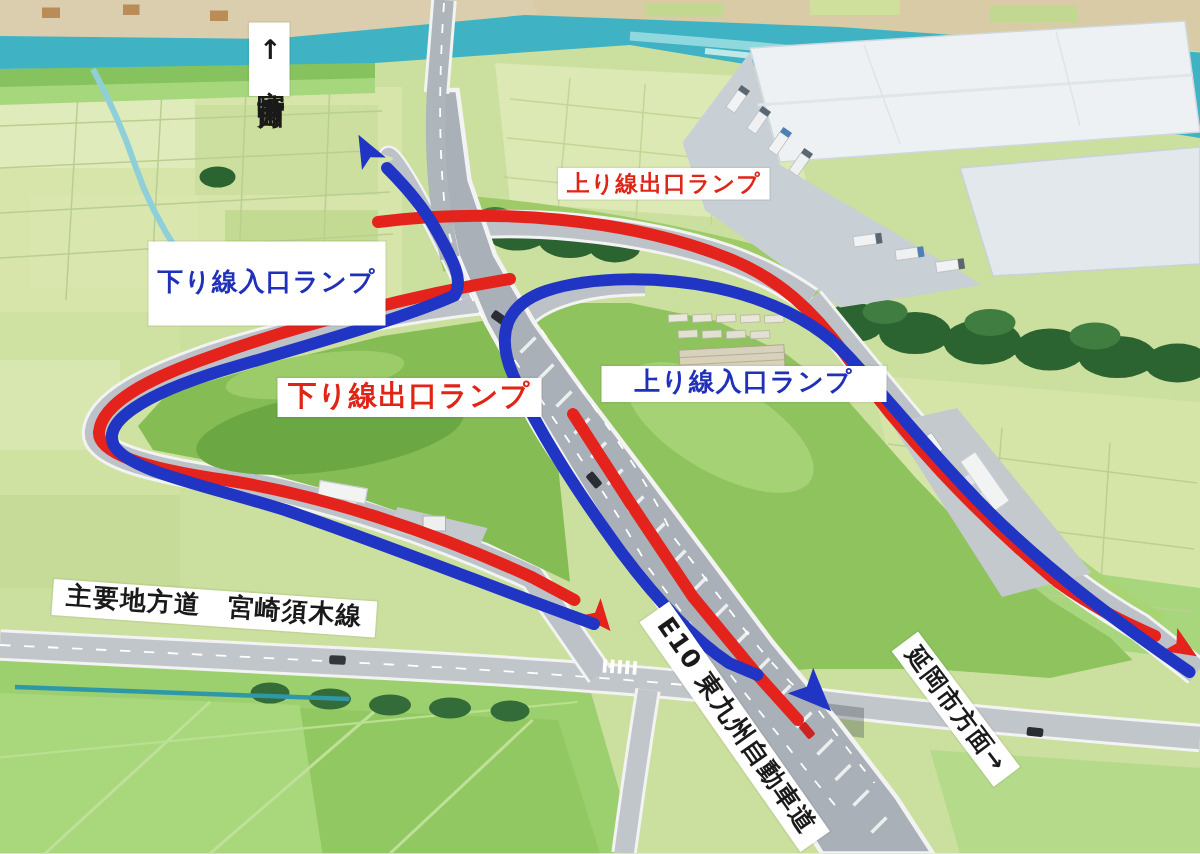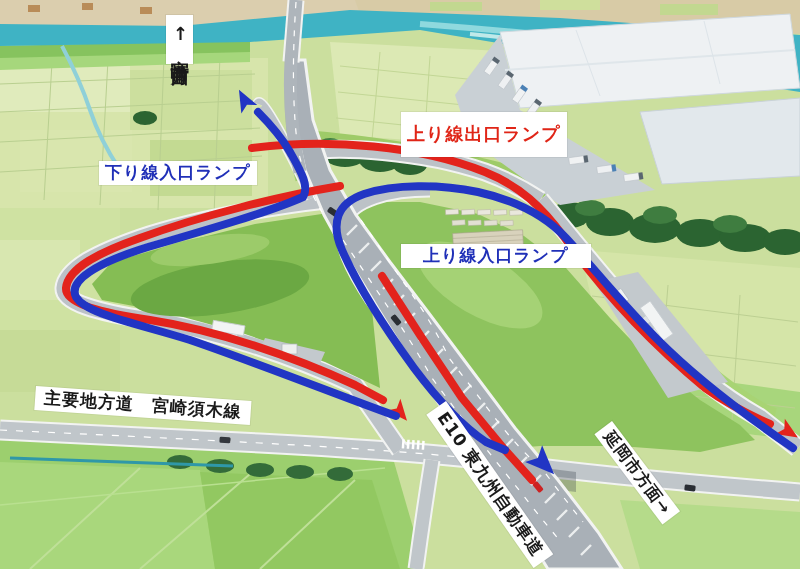--- a/index.html
+++ b/index.html
@@ -6,22 +6,22 @@
   .stage{position:relative;width:800px;height:569px;overflow:hidden;
          font-family:"DejaVu Sans","Liberation Sans",sans-serif;background:#cbdf9e;}
   .stage svg{position:absolute;left:0;top:0;}
   .lbl{position:absolute;background:var(--label-bg);font-weight:bold;white-space:nowrap;
        line-height:1.15;box-shadow:0 0 0 1px rgba(0,0,0,0.05);}
   .lbl-red{color:var(--exit-text);}
   .lbl-blue{color:var(--entrance-text);}
   .lbl-black{color:var(--road-text);}
   #lbl-miyazaki{left:166px;top:15px;font-size:18px;padding:8px 3px;
       writing-mode:vertical-rl;text-orientation:upright;letter-spacing:2px;}
-  #lbl-up-exit{left:401px;top:112px;font-size:18px;padding:12px 6px;letter-spacing:1px;}
-  #lbl-down-entrance{left:99px;top:161px;font-size:17px;padding:2px 6px;letter-spacing:1px;}
+  #lbl-up-exit{left:372px;top:112px;font-size:15px;padding:2px 6px;letter-spacing:1px;}
+  #lbl-down-entrance{left:99px;top:161px;font-size:17px;padding:18px 6px;letter-spacing:1px;}
   #lbl-down-exit{left:185px;top:252px;font-size:19px;padding:2px 7px;letter-spacing:1px;}
   #lbl-up-entrance{left:401px;top:244px;font-size:17px;padding:2px 22px;letter-spacing:1px;}
   #lbl-pref-road{left:36px;top:386px;font-size:17px;padding:2px 9px;letter-spacing:1px;
       transform:rotate(4deg);transform-origin:left top;}
   #lbl-expressway{left:446px;top:401px;font-size:17px;padding:2px 8px;letter-spacing:1px;
       transform:rotate(55deg);transform-origin:left top;}
   #lbl-nobeoka{left:612px;top:421px;font-size:16px;padding:2px 7px;letter-spacing:1px;
       transform:rotate(53deg);transform-origin:left top;}
   .route-exit{stroke:var(--exit);fill:none;stroke-linecap:round;stroke-linejoin:round;}
   .route-entrance{stroke:var(--entrance);fill:none;stroke-linecap:round;stroke-linejoin:round;}
@@ -326,17 +326,18 @@
     <polygon class="route-entrance-fill" points="0,-15 9,7 0,2 -9,7" transform="translate(246,103) rotate(-28)"></polygon>
 
     <path class="route-entrance" stroke-width="8" d="M793,448 C752,420 700,382 658,340 C622,304 592,266 566,238 C544,214 514,200 478,192 C440,184 394,184 364,194 C338,203 330,222 342,250 C356,282 382,324 414,368 C438,400 462,426 486,442 L505,450"></path>
     <polygon class="route-entrance-fill" points="0,-20 12,9 0,3 -12,9" transform="translate(540,460) rotate(135)"></polygon>
   </g>
 </svg>
 
   <div class="lbl lbl-black" id="lbl-miyazaki">↑宮崎市方面</div>
   <div class="lbl lbl-red" id="lbl-up-exit">上り線出口ランプ</div>
   <div class="lbl lbl-blue" id="lbl-down-entrance">下り線入口ランプ</div>
+  <div class="lbl lbl-red" id="lbl-down-exit">下り線出口ランプ</div>
   <div class="lbl lbl-blue" id="lbl-up-entrance">上り線入口ランプ</div>
   <div class="lbl lbl-black" id="lbl-pref-road">主要地方道　宮崎須木線</div>
   <div class="lbl lbl-black" id="lbl-expressway">E10 東九州自動車道</div>
   <div class="lbl lbl-black" id="lbl-nobeoka">延岡市方面→</div>
 </div>
 
 </body></html>

